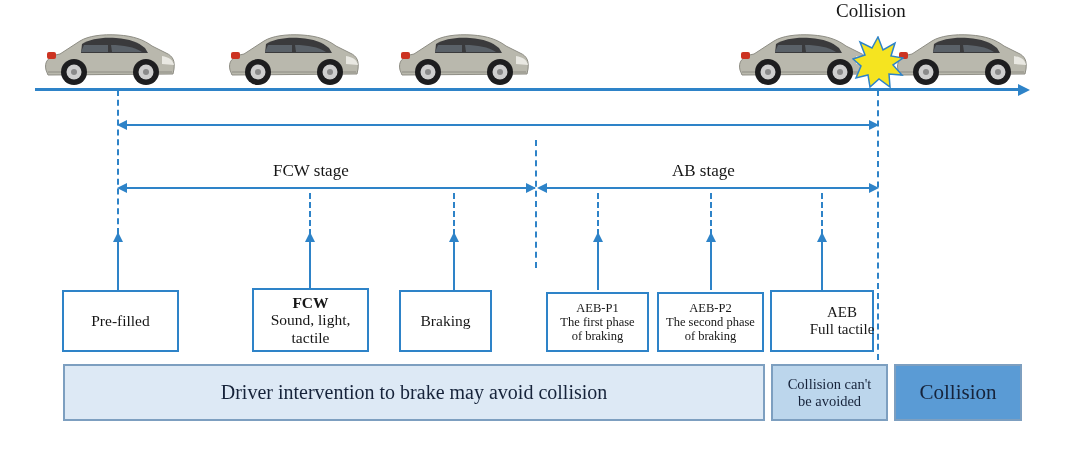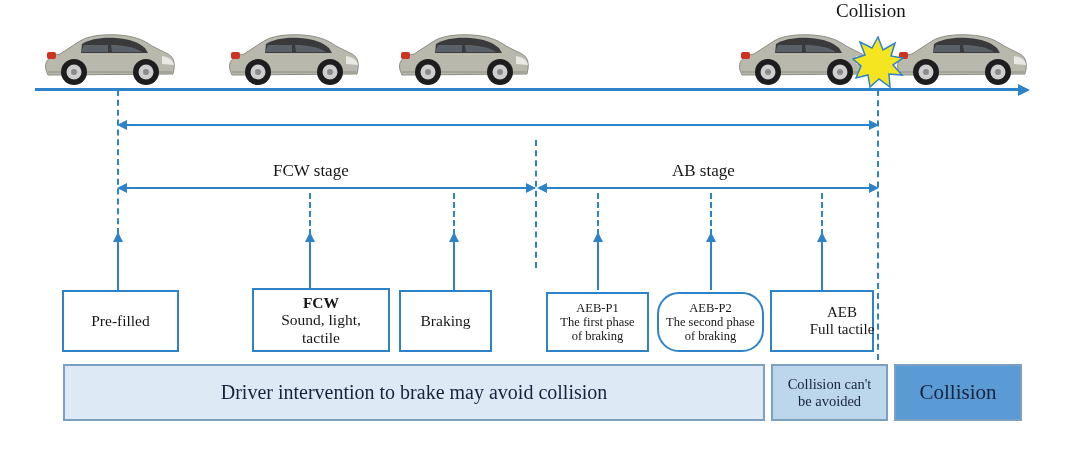--- a/index.html
+++ b/index.html
@@ -217,37 +217,37 @@
   <div class="upline" style="left:710px;top:241px;height:49px;"></div>
   <div class="uphead" style="left:706px;top:232px;"></div>
 
   <div class="upline" style="left:821px;top:241px;height:49px;"></div>
   <div class="uphead" style="left:817px;top:232px;"></div>
 
   <div class="ebox big" style="left:62px;top:290px;width:117px;height:62px;">
     <span class="ln">Pre-filled</span>
   </div>
 
-  <div class="ebox big" style="left:252px;top:288px;width:138px;height:64px;">
+  <div class="ebox big" style="left:252px;top:288px;width:117px;height:64px;">
     <span class="ln bold">FCW</span>
     <span class="ln">Sound, light,</span>
     <span class="ln">tactile</span>
   </div>
 
   <div class="ebox big" style="left:399px;top:290px;width:93px;height:62px;">
     <span class="ln">Braking</span>
   </div>
 
   <div class="ebox small" style="left:546px;top:292px;width:103px;height:60px;">
     <span class="ln">AEB-P1</span>
     <span class="ln">The first phase</span>
     <span class="ln">of braking</span>
   </div>
 
-  <div class="ebox small" style="left:657px;top:292px;width:107px;height:60px;border-radius:22px;">
+  <div class="ebox small" style="left:657px;top:292px;width:107px;height:60px;">
     <span class="ln">AEB-P2</span>
     <span class="ln">The second phase</span>
     <span class="ln">of braking</span>
   </div>
 
   <div class="ebox aeb" style="left:770px;top:290px;width:104px;height:62px;padding-left:40px;">
     <span class="ln">AEB</span>
     <span class="ln">Full  tactile</span>
   </div>
 

